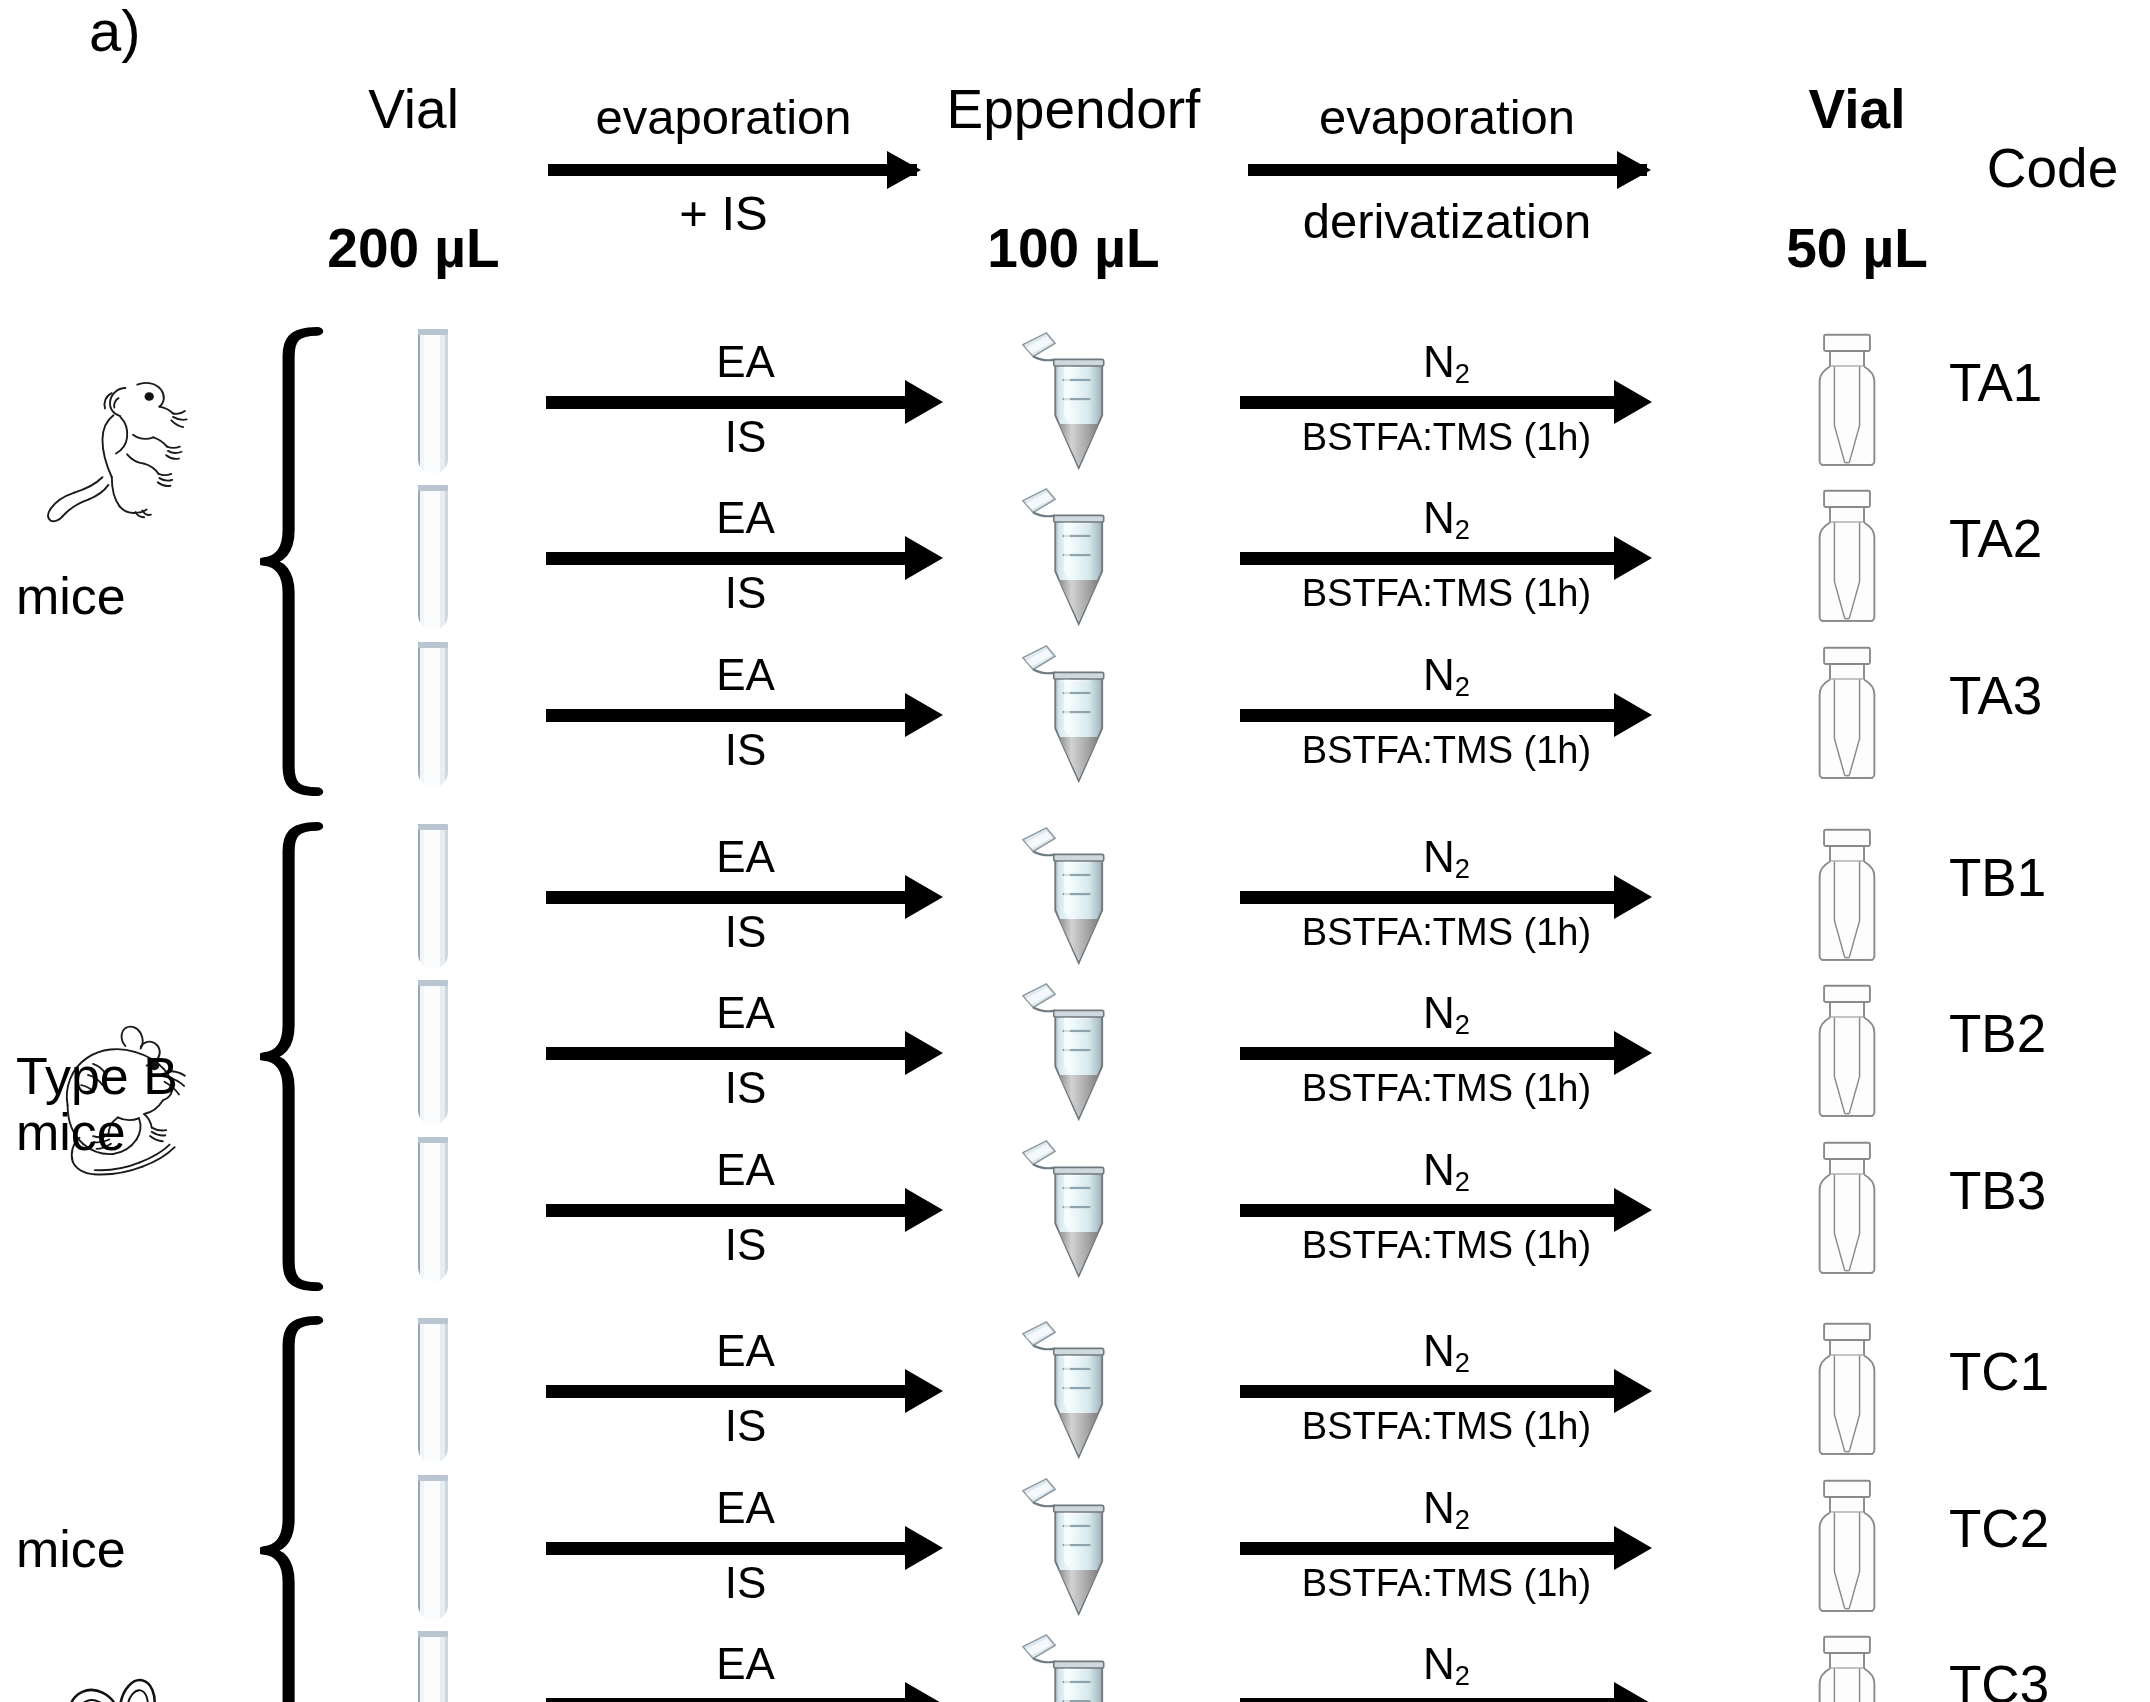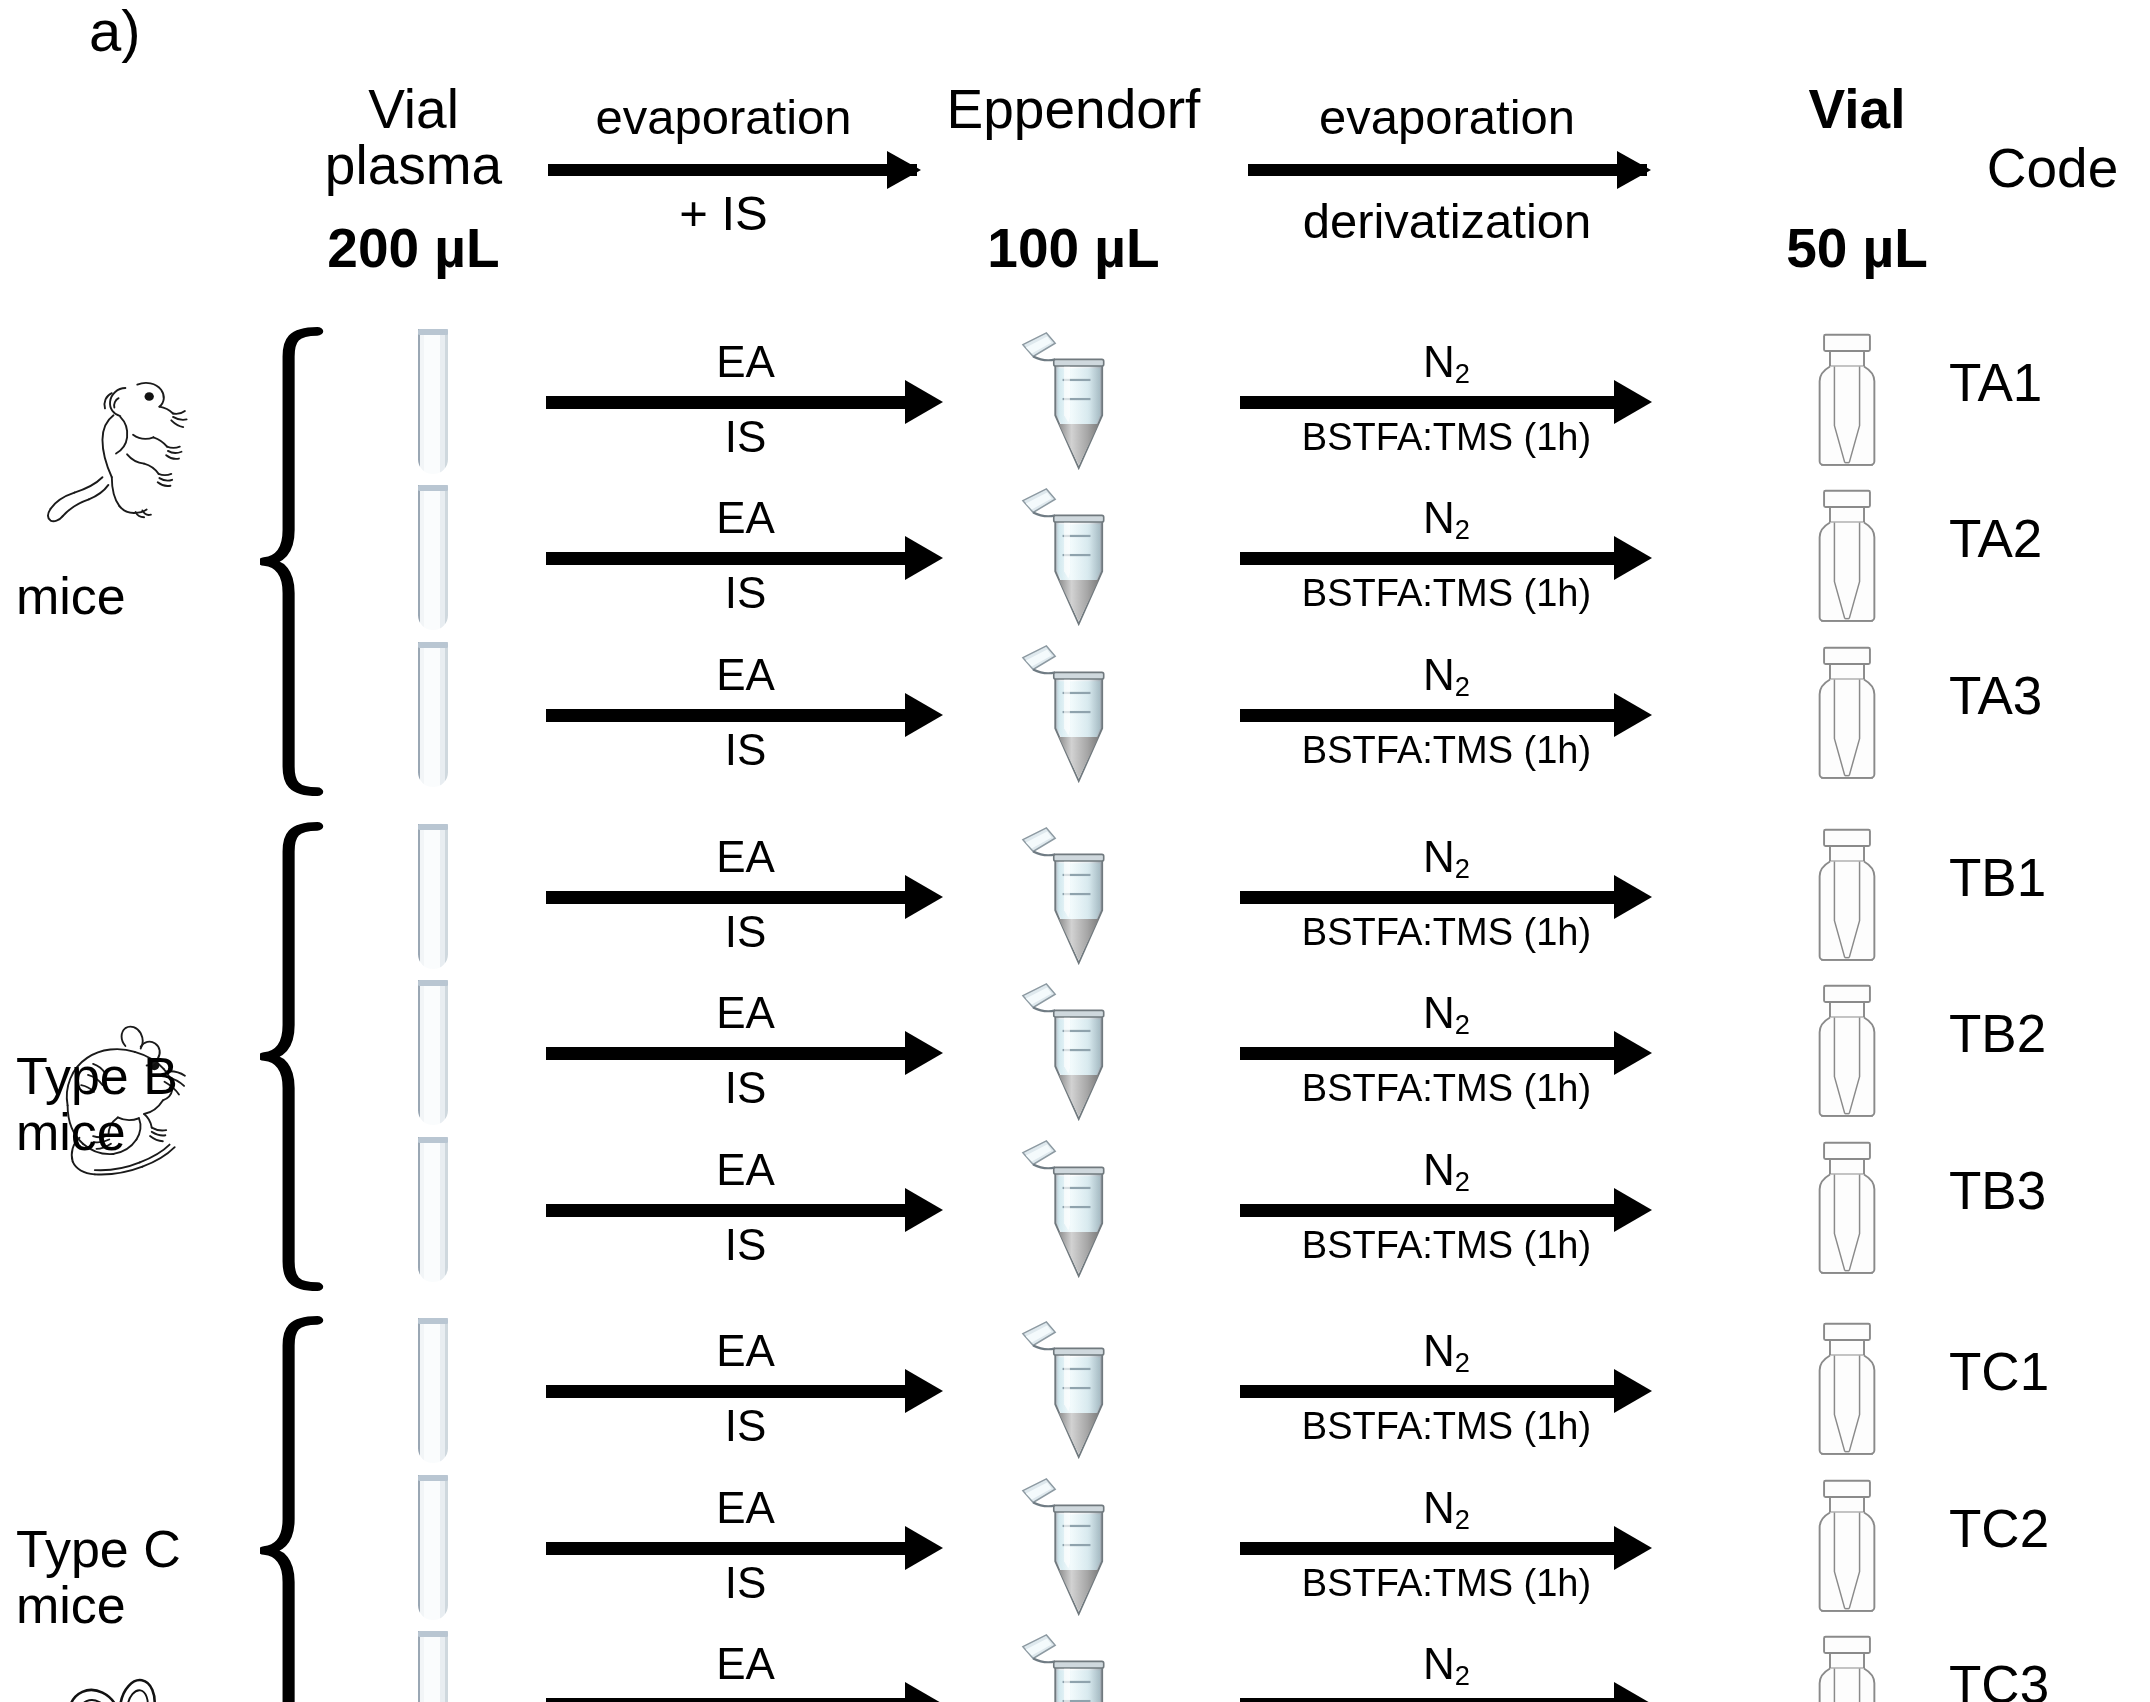--- a/index.html
+++ b/index.html
@@ -92,21 +92,20 @@
     font-size:53px;line-height:1;text-align:left;
   }
 </style>
 </head>
 <body>
 
 <div class="abs" id="panel-label">a)</div>
 
 <div class="abs hdr-title" id="hdr-blood">
   <div>Vial</div>
-  <div>plasma</div>
 </div>
 <div class="abs hdr-vol" id="hdr-blood-vol">200 µL</div>
 
 <div class="abs hdr-op" id="hdr-op1-top">evaporation</div>
 <div class="abs hdr-arrow" id="hdr-arrow-1"></div>
 <div class="abs hdr-op" id="hdr-op1-bot">+ IS</div>
 
 <div class="abs hdr-title" id="hdr-epp">Eppendorf</div>
 <div class="abs hdr-vol" id="hdr-epp-vol">100 µL</div>
 
@@ -734,21 +733,20 @@
   <path d="M71 146c-10-4-20-4-29 1"></path>
   <path d="M42 147c-8 4-12 12-10 20 2 7 9 11 17 9"></path>
   <path d="M49 176c7-3 11-9 11-16"></path>
   <path d="M84 182c-6 6-6 12 1 14 6 2 13-1 16-7"></path>
   <path d="M101 189c6 5 14 6 21 2"></path>
   <path d="M122 191c7 4 15 3 20-2"></path>
   <path d="M142 189c6 4 13 3 17-2"></path>
 </svg>
 </div>
     <div class="abs type-label" style="left:0px;top:1521px;width:310px;">
-             <div>Type C</div>
              <div>mice</div>
            </div>
     <div class="brace" style="top:1314px;height:473px;">
 <svg preserveAspectRatio="none" viewBox="0 0 60 600" fill="none" stroke="#000" stroke-width="11" stroke-linecap="round" stroke-linejoin="round">
   <path d="M52 8C30 8 26 20 26 40v220c0 22-6 38-22 40 16 2 22 18 22 40v220c0 20 4 32 26 32"></path>
 </svg>
 </div>
     <div class="row" style="top:1314px;">
 
       <div class="tube">

